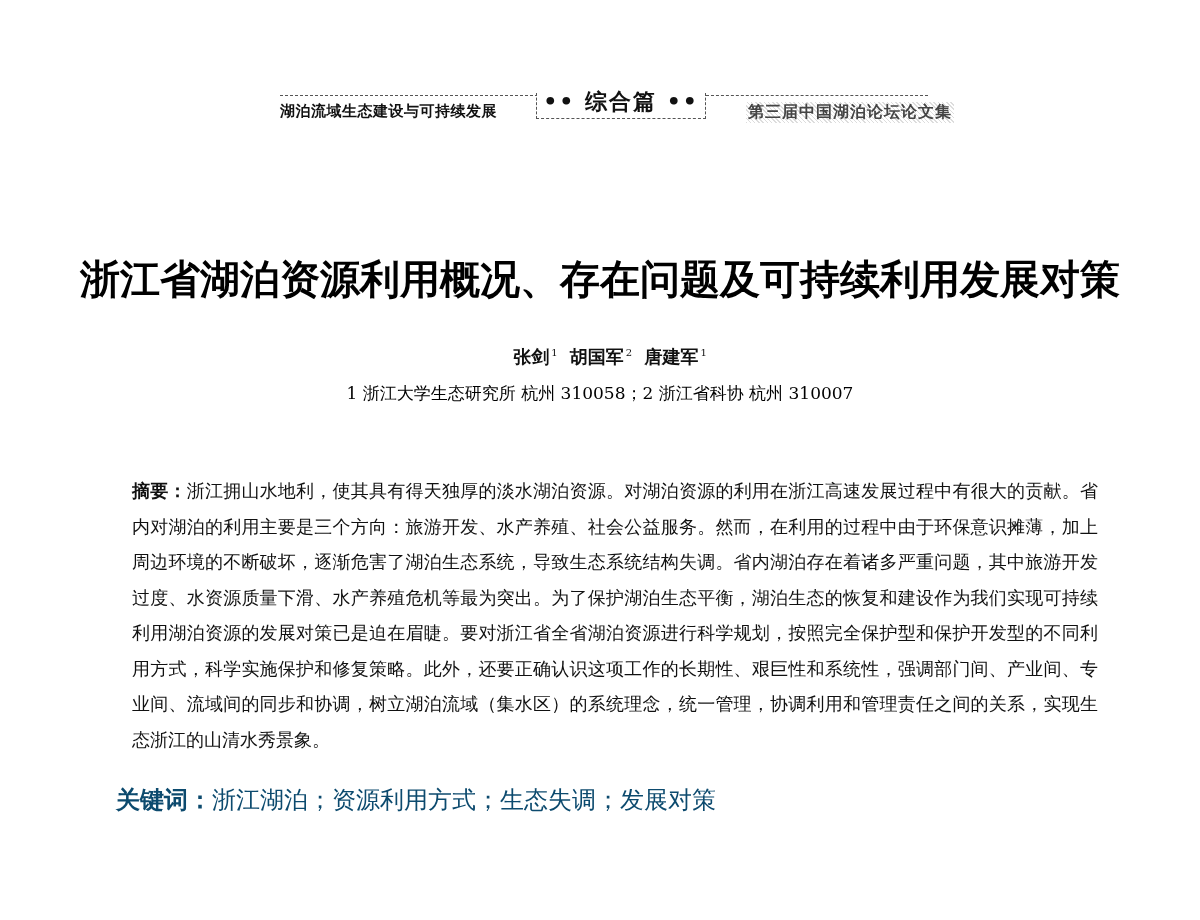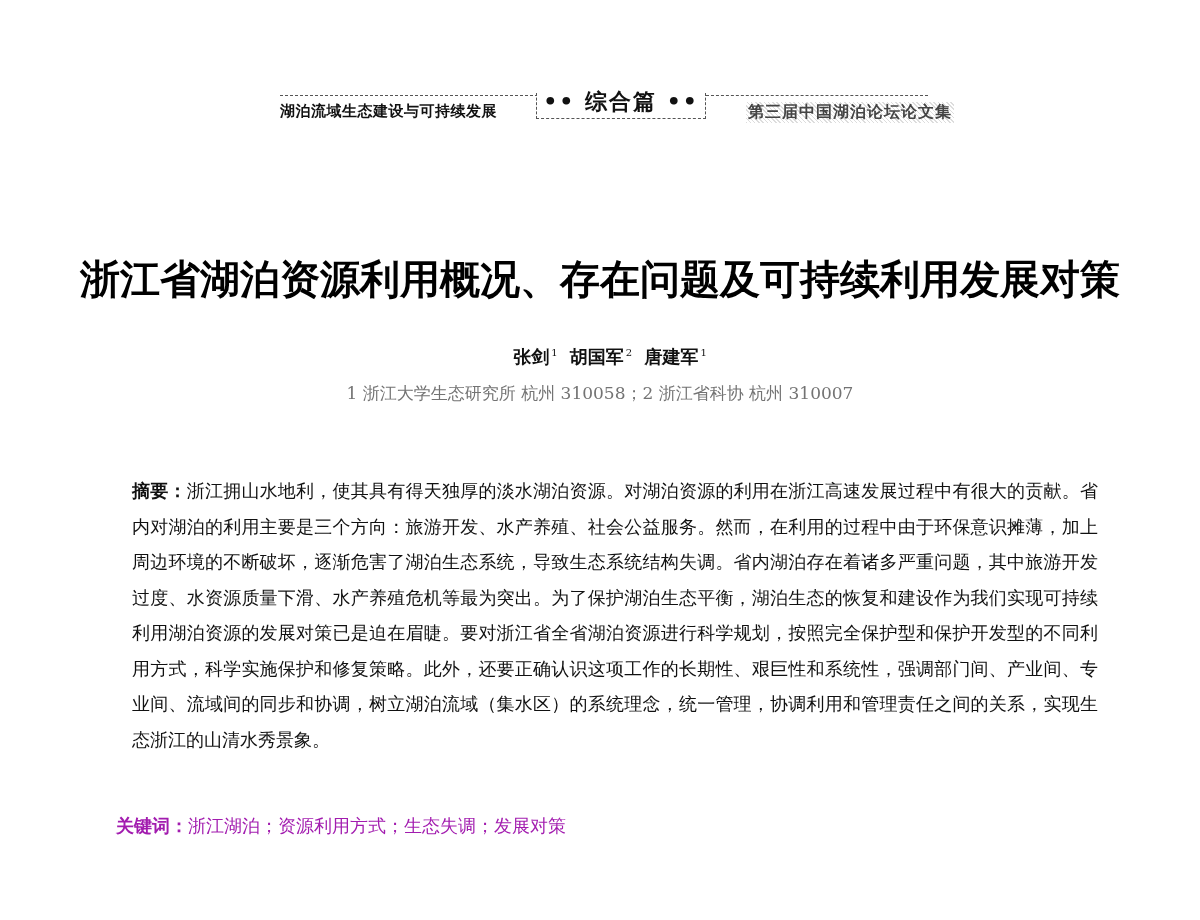--- a/index.html
+++ b/index.html
@@ -49,33 +49,33 @@
     font-family: "DejaVu Serif", serif; font-weight: bold; font-size: 40px;
     letter-spacing: 0px; color: #000; white-space: nowrap;
   }
   .authors {
     position: absolute; left: 0; right: 0; top: 345px; text-align: center;
     font-family: "DejaVu Serif", serif; font-weight: bold; font-size: 18px; color: #111; padding-left: 26px;
   }
   .authors sup { font-size: 10px; font-weight: normal; margin-left: 2px; margin-right: 6px; }
   .affil {
     position: absolute; left: 0; right: 0; top: 382px; text-align: center;
-    font-family: "DejaVu Serif", serif; font-size: 17px; color: #737373;
+    font-family: "DejaVu Serif", serif; font-size: 17px; color: #000000;
   }
   .abstract {
     position: absolute; left: 116px; top: 457px; width: 966px;
     font-family: "DejaVu Serif", serif; font-size: 18px; line-height: 35.5px;
     text-align: justify; color: #111;
   }
   .label {
     font-family: "DejaVu Sans", sans-serif; font-weight: bold;
   }
   .keywords {
-    position: absolute; left: 116px; top: 814px; width: 966px;
-    font-family: "DejaVu Serif", serif; font-size: 18px; color: #a21caf;
+    position: absolute; left: 116px; top: 784px; width: 966px;
+    font-family: "DejaVu Serif", serif; font-size: 24px; color: #0c4a6e;
   }
 </style>
 </head>
 <body>
 
 <div class="running-header">
   <div class="rh-left">
     <span class="rh-left-text">湖泊流域生态建设与可持续发展</span>
   </div>
   <div class="rh-center">

